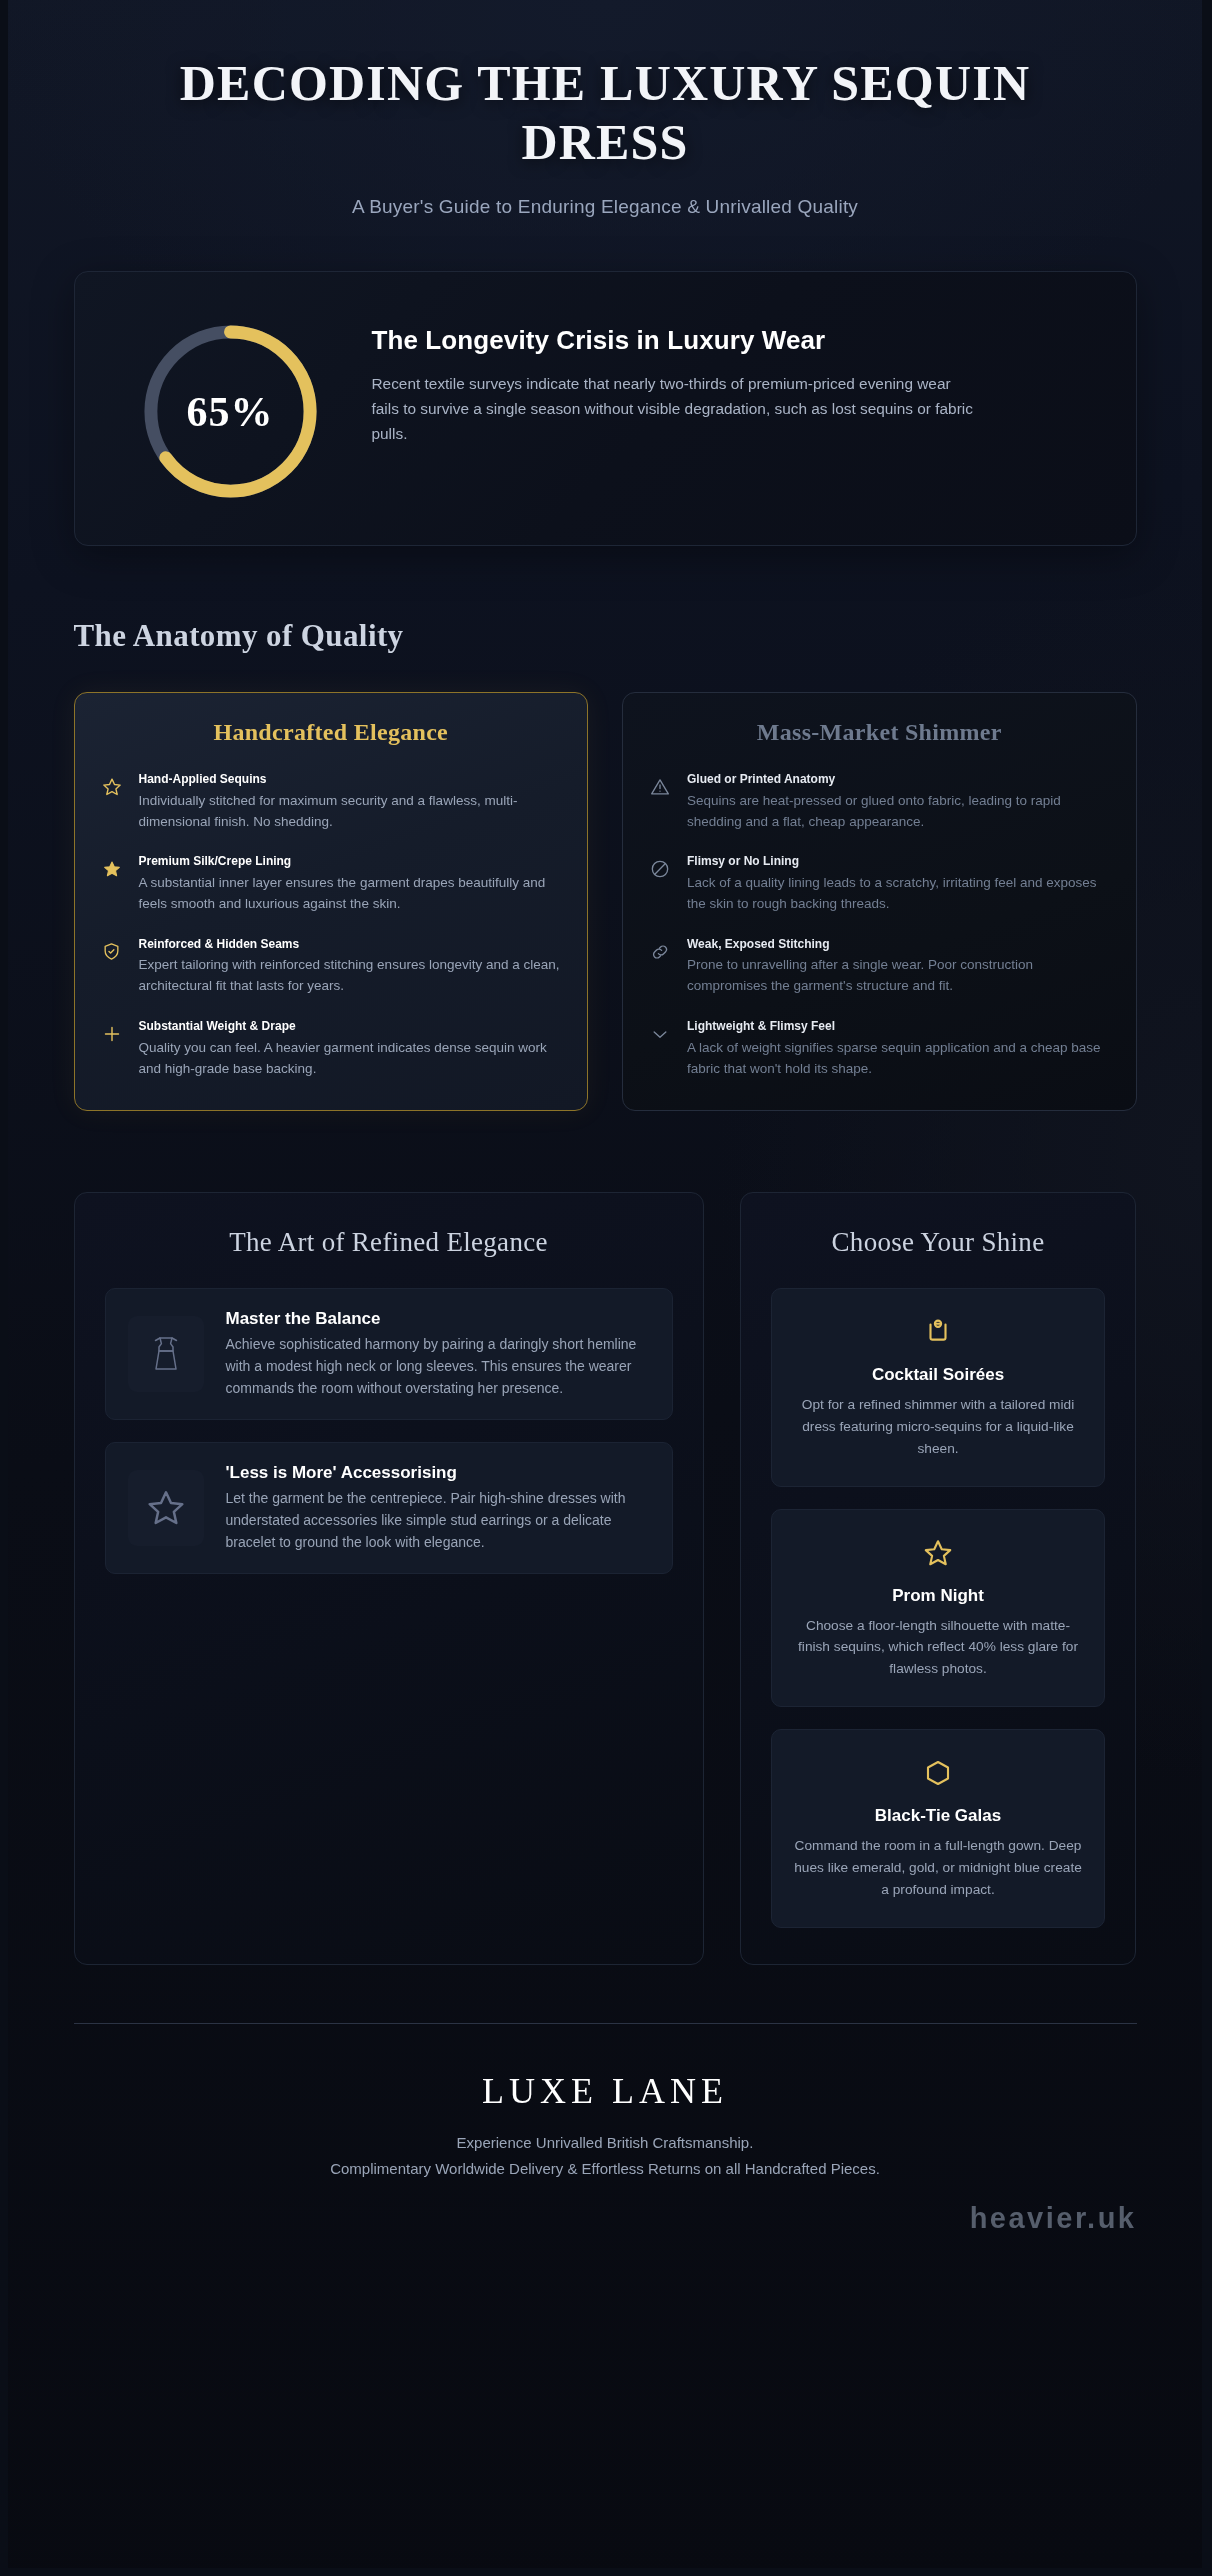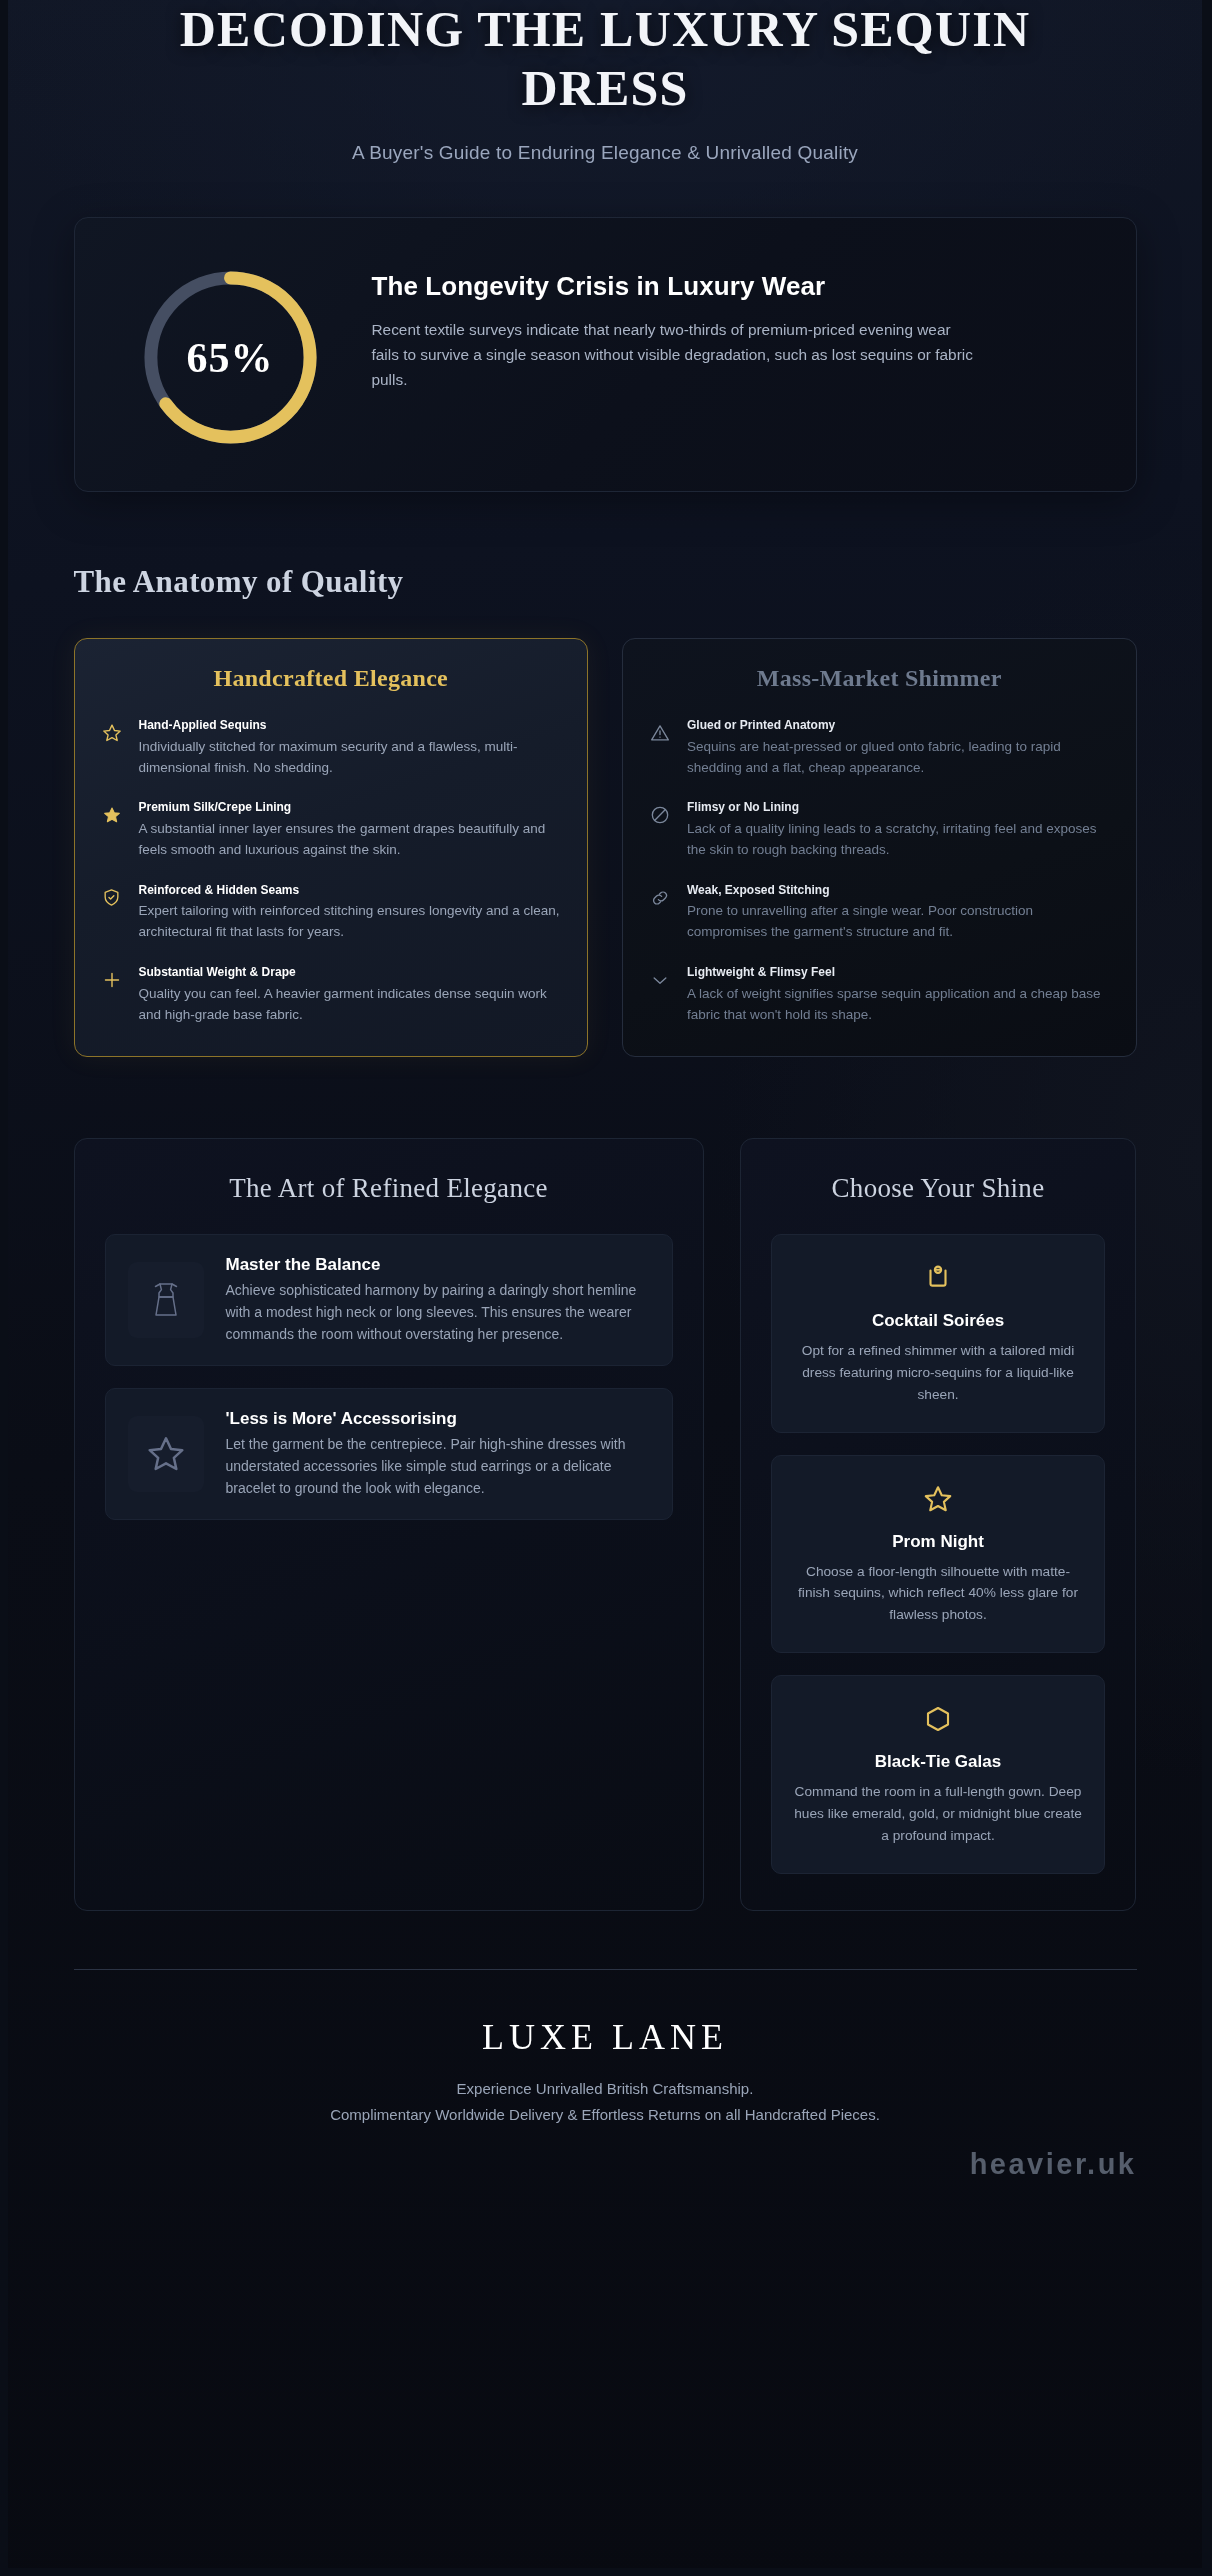--- a/index.html
+++ b/index.html
@@ -28,20 +28,21 @@
     background:
       radial-gradient(ellipse 894px 596px at 50% 0%, #131a2b 0%, rgba(19,26,43,0) 70%),
       radial-gradient(ellipse 695px 894px at 100% 45%, #10141f 0%, rgba(16,20,31,0) 70%),
       linear-gradient(175deg, #111726 0%, #0d1220 22%, #0a0d16 55%, #080a11 100%);
     overflow: hidden;
   }
 
   .inner {
     width: 1063px;
     margin: 0 auto;
+    padding-top: 54px;
   }
 
   
   .hero-title {
     font-family: "Liberation Serif", serif;
     font-weight: 700;
     font-size: 50px;
     line-height: 1.17;
     letter-spacing: 1.2px;
     text-align: center;
@@ -368,21 +369,21 @@
       </div>
 
       <div class="feat">
         <span class="feat-icon">
           <svg width="20" height="20" viewBox="0 0 24 24" fill="none" stroke="#e4c15d" stroke-width="1.7" stroke-linecap="round">
                   <path d="M12 4.2v15.6M4.2 12h15.6"></path>
                 </svg>
         </span>
         <div class="feat-txt">
           <div class="feat-title">Substantial Weight &amp; Drape</div>
-          <div class="feat-desc">Quality you can feel. A heavier garment indicates dense sequin work and high-grade base fabric.</div>
+          <div class="feat-desc">Quality you can feel. A heavier garment indicates dense sequin work and high-grade base backing.</div>
         </div>
       </div>
     </div>
 
     <div class="cmp-card cmp-bad">
       <div class="cmp-head">Mass-Market Shimmer</div>
 
       <div class="feat">
         <span class="feat-icon">
           <svg width="20" height="20" viewBox="0 0 24 24" fill="none" stroke="#7b879b" stroke-width="1.6" stroke-linecap="round" stroke-linejoin="round">

